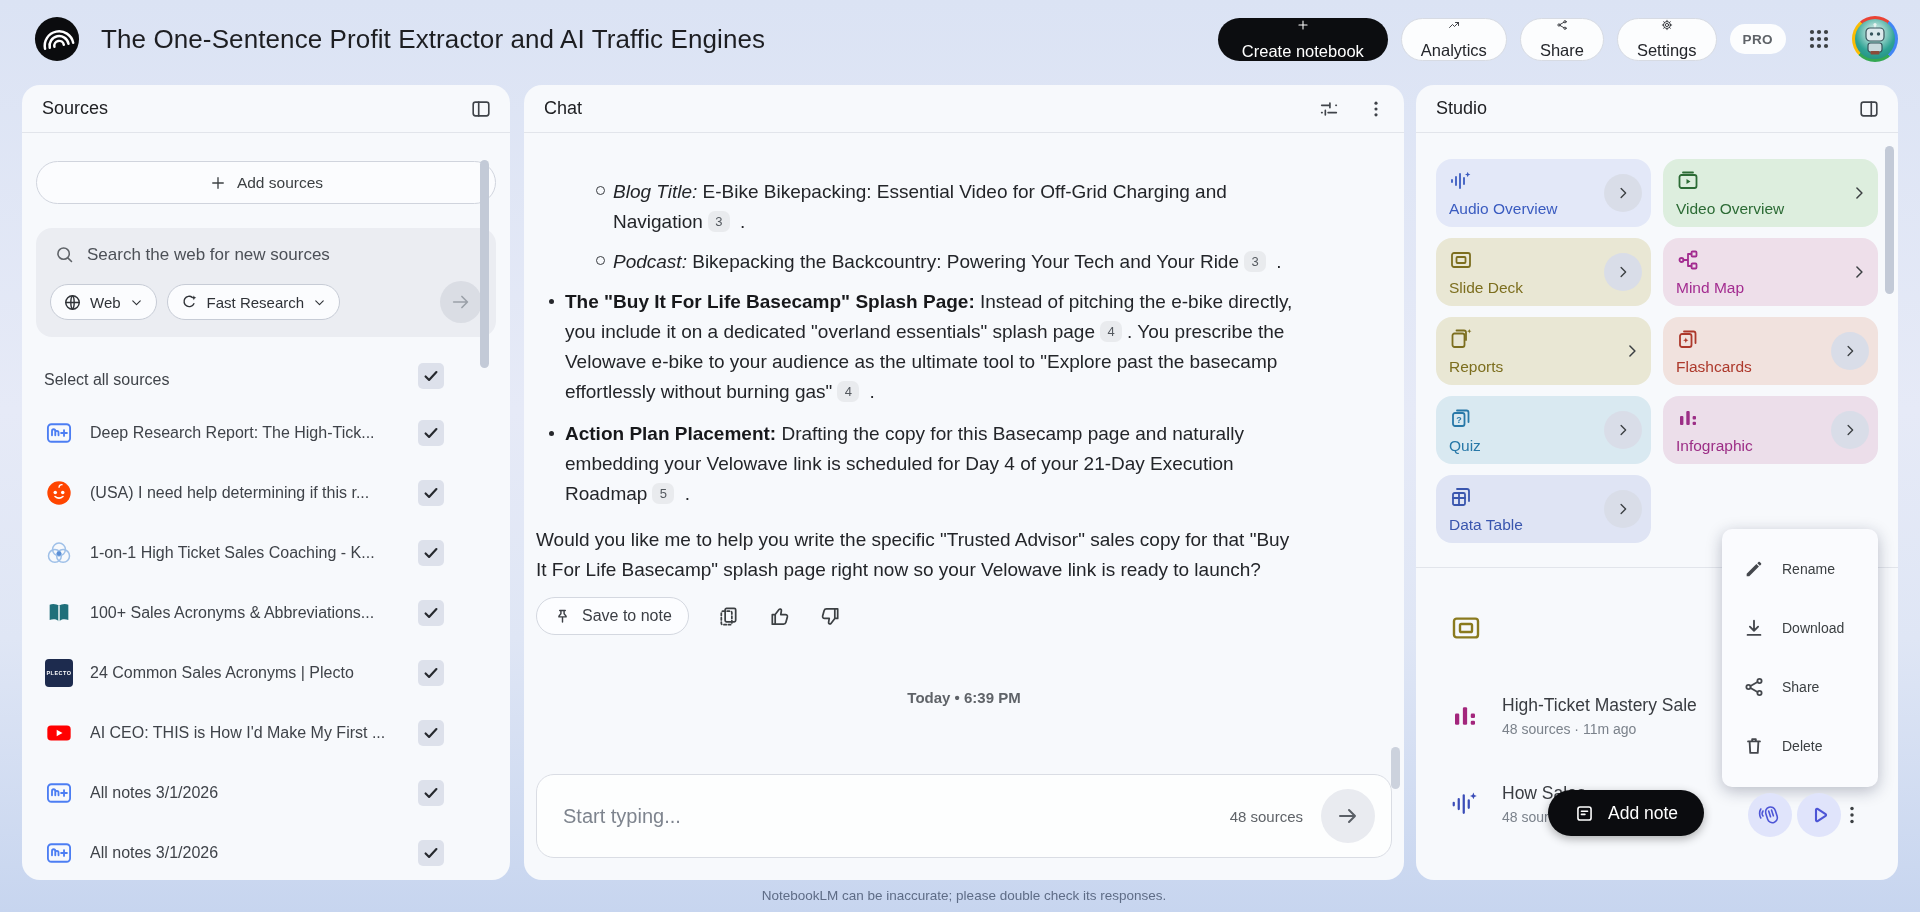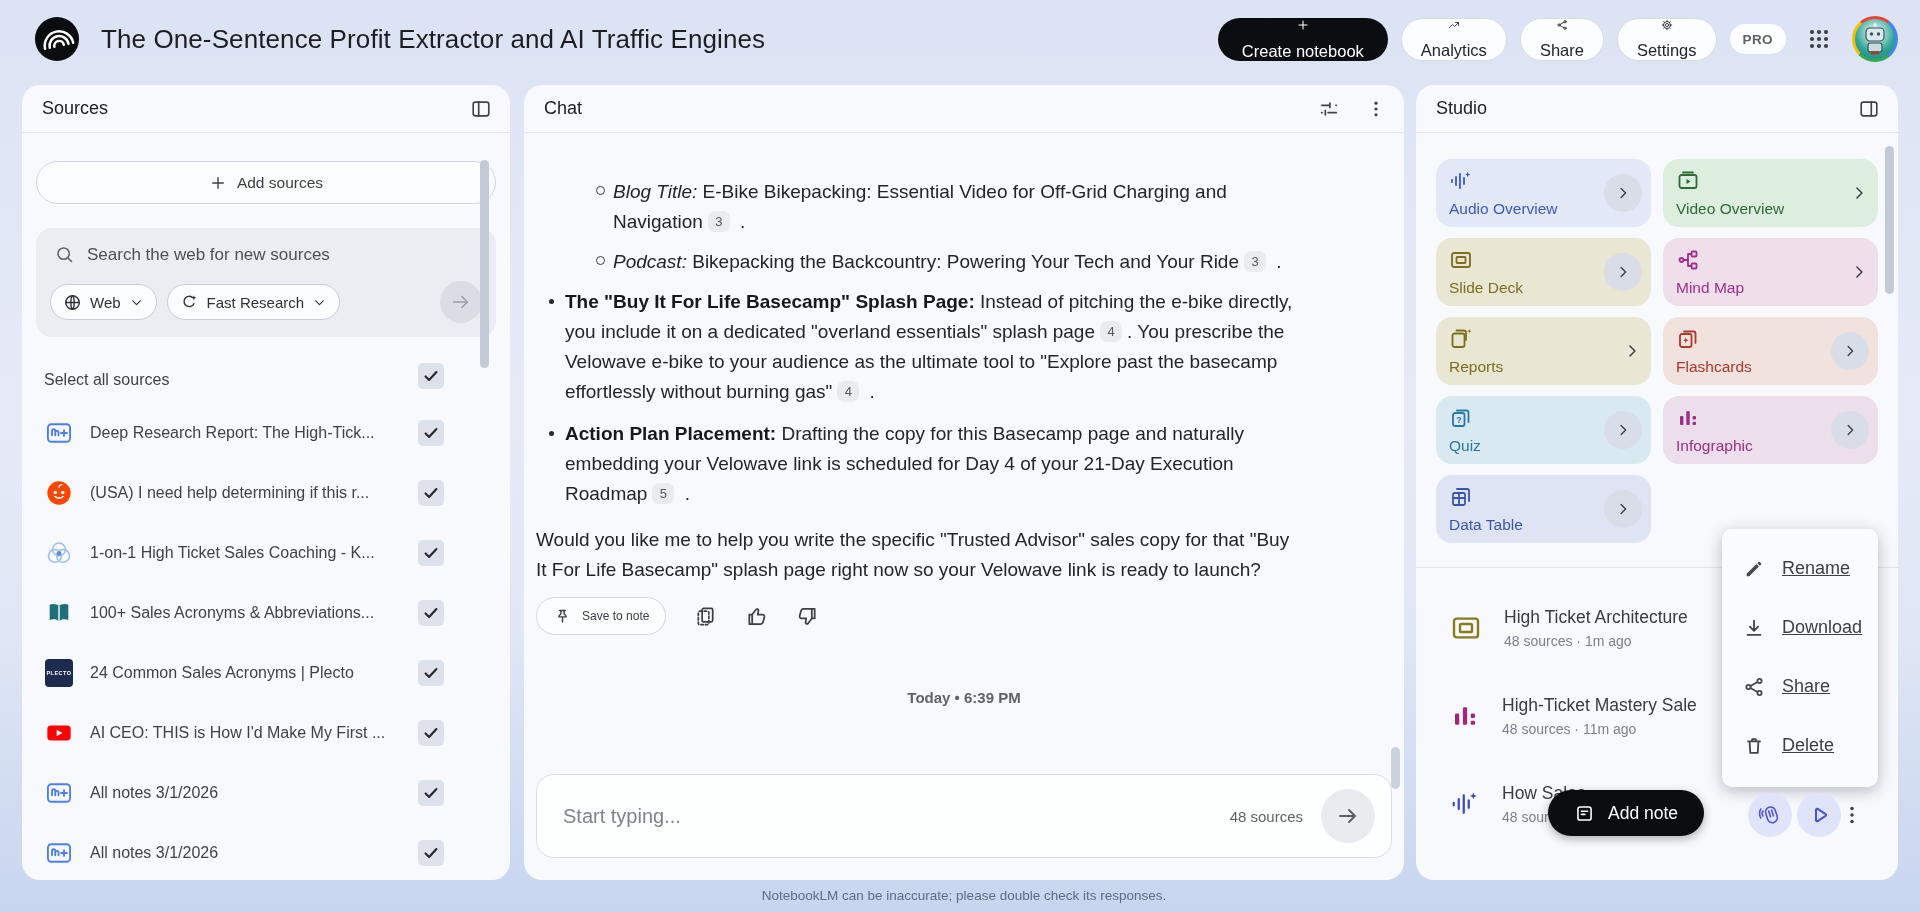--- a/index.html
+++ b/index.html
@@ -65,21 +65,21 @@
   .b1::before { content:""; position:absolute; left:13px; top:12px; width:5px; height:5px; border-radius:50%; background:#26282c; }
   .b2 { position:relative; padding-left:77px; margin-bottom:10px; }
   .b2::before { content:""; position:absolute; left:60px; top:9px; width:7px; height:7px; border-radius:50%; border:1.7px solid #3a3d42; background:transparent; }
   .it { font-style:italic; }
   .bd { font-weight:700; color:#17181b; }
   .cit { display:inline-block; background:#e9ebee; color:#54595f; border-radius:7px; font-size:13px; line-height:21px;
          min-width:22px; text-align:center; padding:0 3px; margin:0 5px; position:relative; top:-2px; cursor:pointer; }
   .closing { margin-top:16px; max-width:762px; }
   .msg-actions { display:flex; align-items:center; gap:28px; margin:12px 0 0 12px; color:#3c4043; }
   .stn { height:38px; border:1px solid #d4d8e0; border-radius:19px; background:#fcfdff; display:flex;
-         align-items:center; gap:10px; padding:0 16px; font-size:12px; color:#3b3e44; cursor:pointer; }
+         align-items:center; gap:10px; padding:0 16px; font-size:16px; color:#3b3e44; cursor:pointer; }
   .act-ic { cursor:pointer; color:#3c4043; }
   .ts { margin-top:54px; text-align:center; font-size:15px; color:#5f6368;font-weight:bold; }
   .chat-input { position:absolute; left:12px; right:12px; bottom:22px; height:84px; border:1.5px solid #dadde4;
                 border-radius:18px; background:#fdfefe; display:flex; align-items:center; padding:0 16px 0 26px; }
   .ph { font-size:20px; color:#7e848e; flex:1; }
   .cnt { font-size:15px; color:#5f6368; margin-right:18px; }
   .send { width:54px; height:54px; border-radius:50%; background:#e9ebf0; color:#5a5f66; display:flex;
           align-items:center; justify-content:center; cursor:pointer; }
   .disclaimer { position:absolute; top:888px; left:524px; width:880px; text-align:center; font-size:13.5px; color:#5e6c86; }
 
@@ -99,21 +99,21 @@
   .notes { padding:16px 14px 0 34px; }
   .note { display:flex; align-items:center; gap:22px; height:88px; cursor:pointer; }
   .note .n-ic { flex:none; }
   .n-ttl { font-size:17.5px; color:#393c41; font-weight:500; white-space:nowrap; }
   .n-meta { font-size:14px; color:#7b828b; margin-top:5px; }
   .c-olive { color:#8a7a1e; } .c-magenta { color:#a3267c; } .c-blue { color:#3a5bc0; }
 
   
   .menu { position:absolute; left:1722px; top:529px; width:156px; height:258px; background:#fafbfe; border-radius:10px;
           box-shadow:0 4px 16px rgba(20,30,60,.28); padding:10px 0; z-index:10; }
-  .m-item { display:flex; align-items:center; gap:17px; height:59px; padding-left:21px; font-size:18px; color:#3c4043; cursor:pointer;text-decoration:underline; }
+  .m-item { display:flex; align-items:center; gap:17px; height:59px; padding-left:21px; font-size:14px; color:#3c4043; cursor:pointer; }
   .m-item .ic { color:#44474d; }
   .add-note { position:absolute; left:1548px; top:790px; height:46px; padding:0 26px; border-radius:23px; background:#0b0c0f;
               color:#fff; display:flex; align-items:center; gap:13px; font-size:17.5px; font-weight:500;
               box-shadow:0 3px 10px rgba(0,0,0,.3); z-index:11; cursor:pointer; }
   .fab { position:absolute; width:44px; height:44px; border-radius:50%; background:#e0e4fb; color:#4d55d6;
          display:flex; align-items:center; justify-content:center; z-index:11; cursor:pointer; }
   .dots-v-btn { position:absolute; left:1834px; top:797px; width:36px; height:36px; display:flex; align-items:center;
                 justify-content:center; color:#3c4043; z-index:11; cursor:pointer; }
   .thumb { position:absolute; background:#c3cad7; border-radius:5px; width:9px; z-index:5; cursor:pointer; }
 </style>
@@ -586,24 +586,20 @@
     </div>
 
     <div class="s-div"></div>
 
     <div class="notes">
       <div class="note">
         <svg class="i n-ic c-olive" width="32" height="32" viewBox="0 0 24 24">
             <rect x="3" y="5" width="18" height="14" rx="2"></rect>
             <rect x="7.5" y="9" width="9" height="6" rx="1"></rect>
           </svg>
-        <div>
-          <div class="n-ttl">High Ticket Architecture</div>
-          <div class="n-meta">48 sources · 1m ago</div>
-        </div>
       </div>
       <div class="note">
         <svg class="n-ic c-magenta" width="30" height="30" viewBox="0 0 24 24" fill="currentColor">
             <rect x="4" y="10" width="3.4" height="9" rx="1"></rect>
             <rect x="10.3" y="5" width="3.4" height="14" rx="1"></rect>
             <rect x="16.6" y="10" width="3.4" height="3.6" rx="1"></rect>
             <rect x="16.6" y="15.8" width="3.4" height="3.2" rx="1"></rect>
           </svg>
         <div>
           <div class="n-ttl">High-Ticket Mastery Sale</div>

